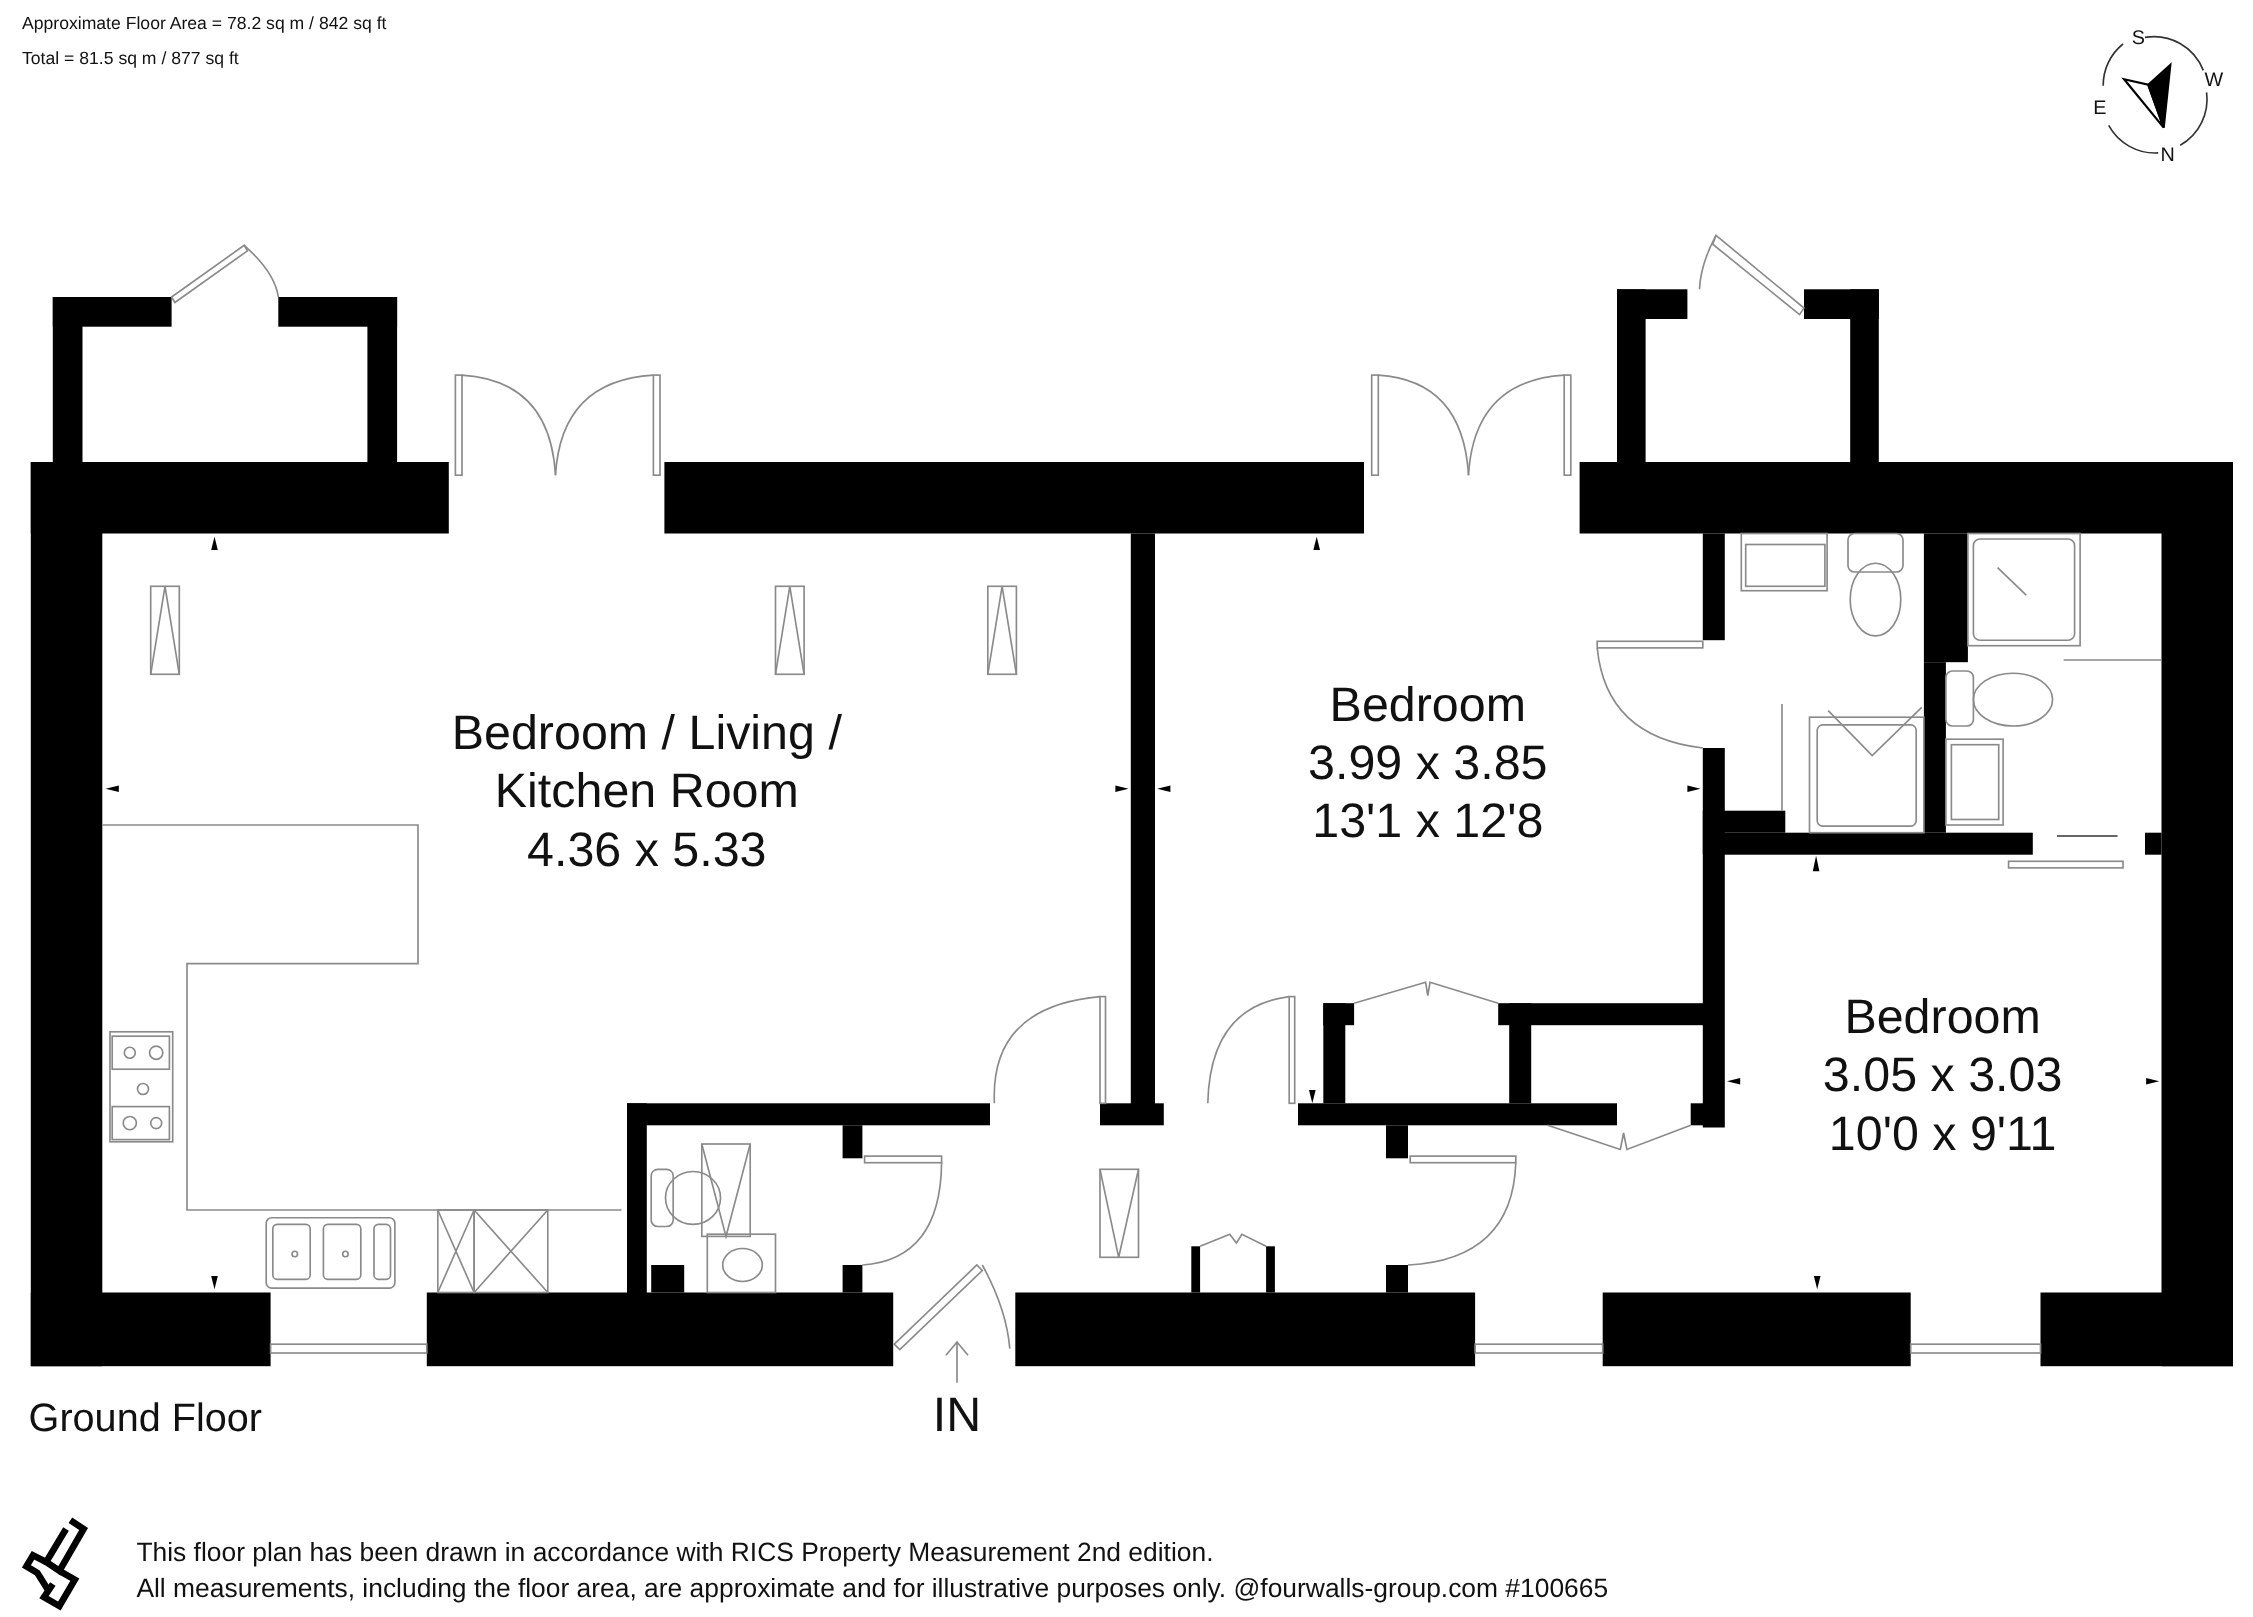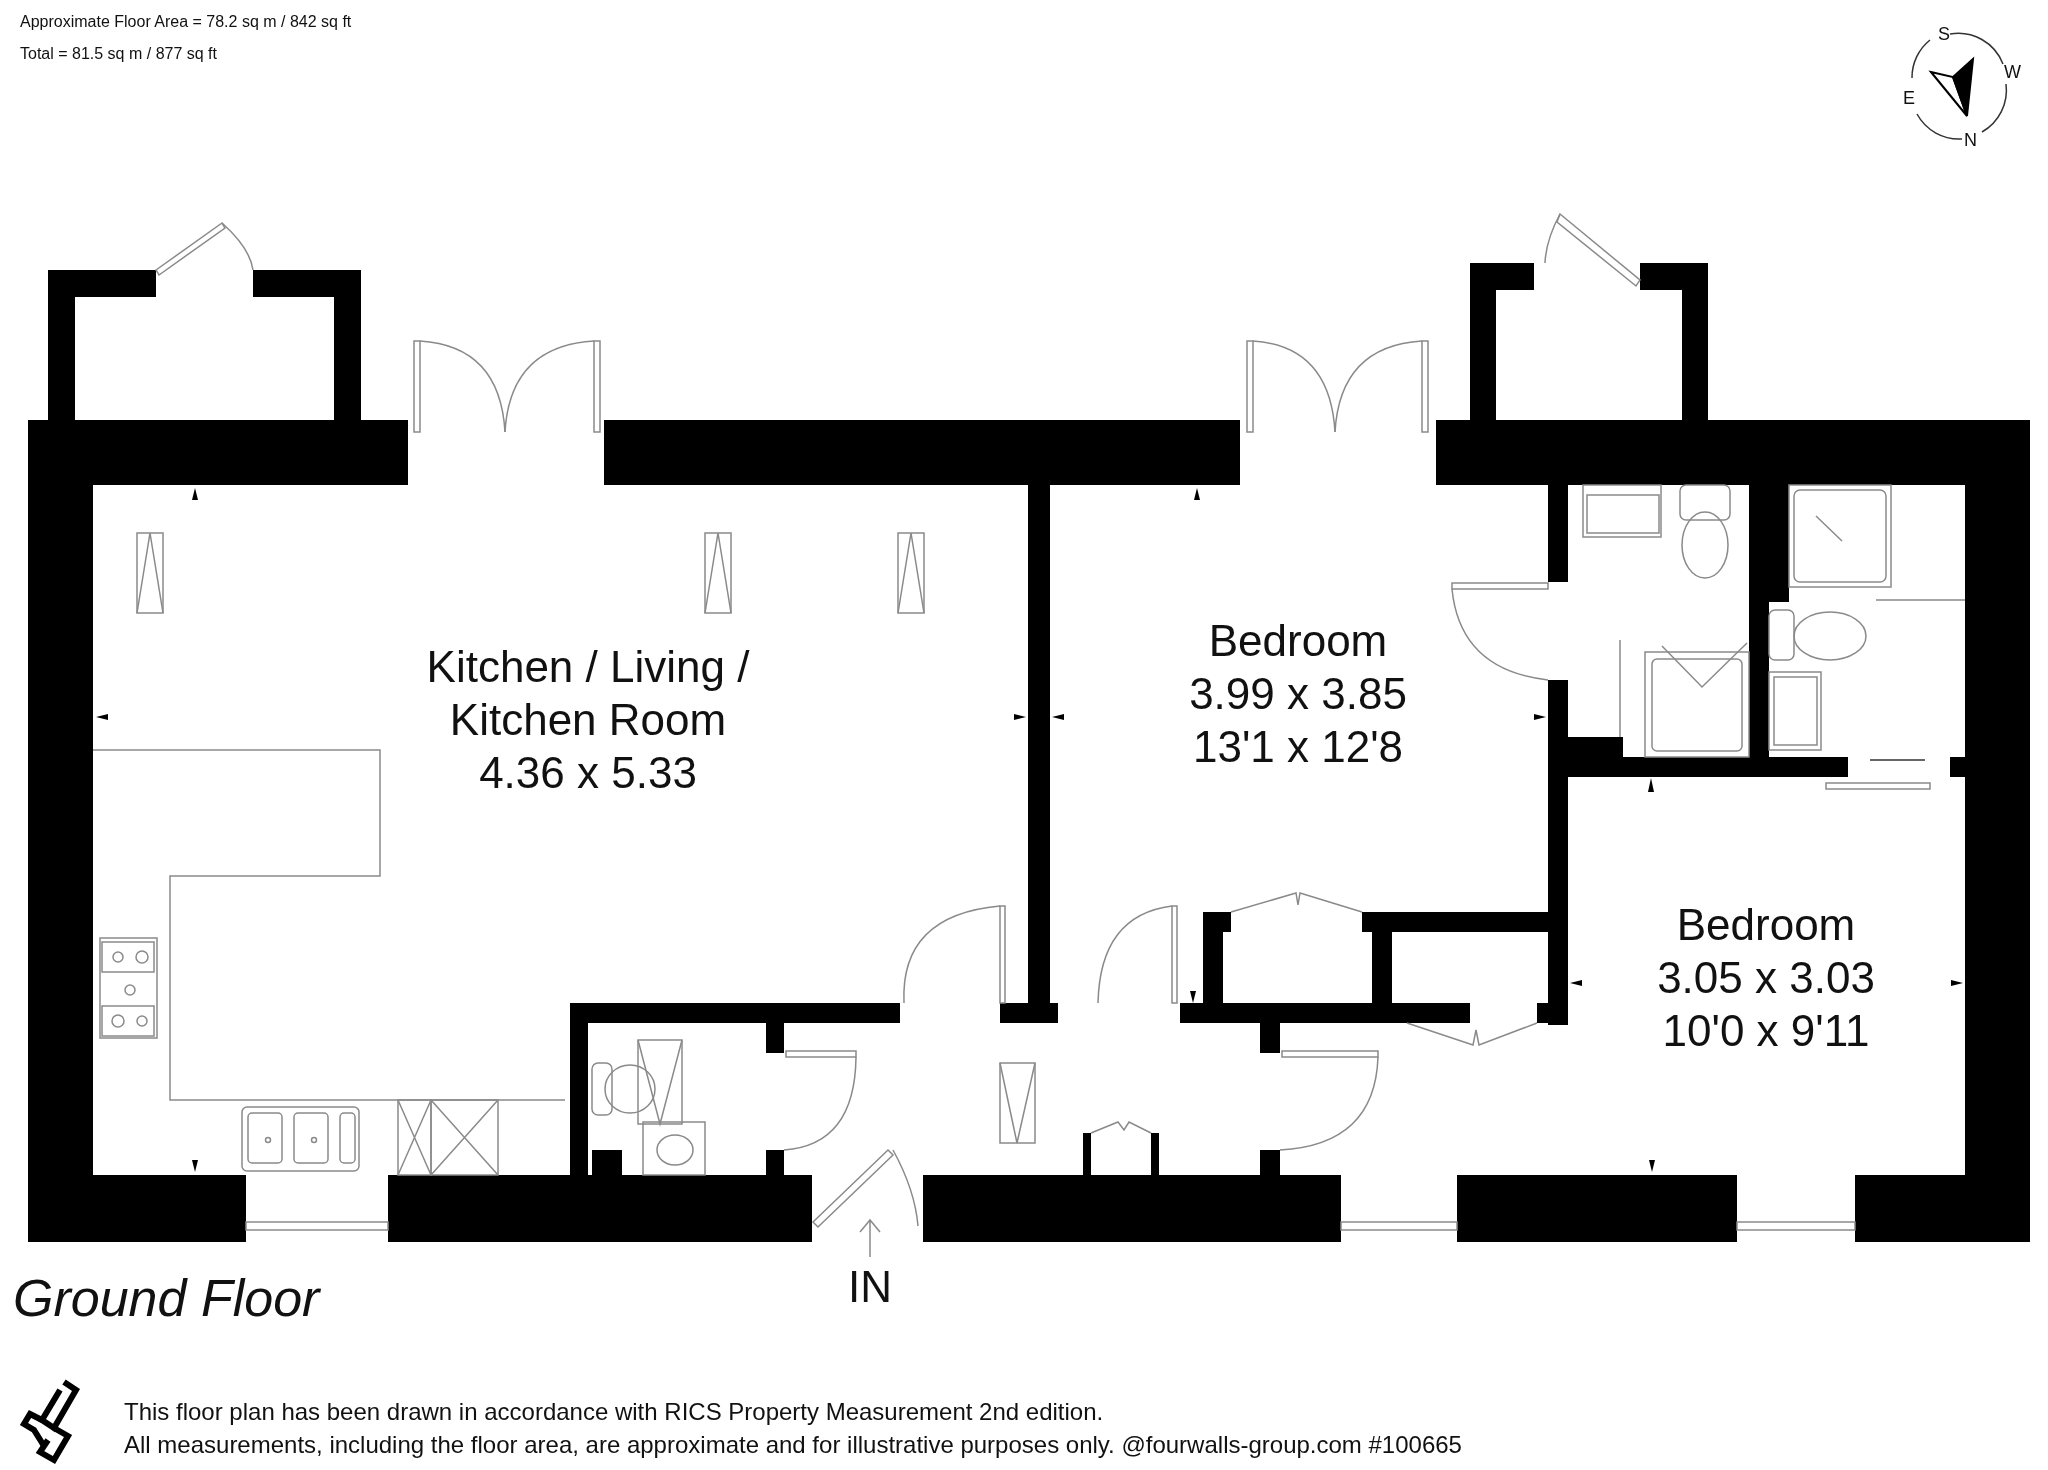--- a/index.html
+++ b/index.html
@@ -1,21 +1,21 @@
 <!DOCTYPE html>
 <html><head>
 <meta charset="utf-8">
 <style>
   html, body { margin: 0; padding: 0; background: #ffffff; }
   body { width: 2048px; height: 1470px; position: relative; overflow: hidden; font-family: "Liberation Sans", sans-serif; color: #111; }
   .area-lines { position: absolute; left: 20px; top: 6px; font-size: 16px; line-height: 32px; }
   .area-lines div { white-space: nowrap; }
   #plan { position: absolute; left: 0; top: 0; }
   .room-label { position: absolute; text-align: center; font-size: 44px; line-height: 53px; white-space: nowrap; transform: translateX(-50%); }
-  .floor-title { position: absolute; left: 13px; top: 1268px; font-size: 52px; font-style: italic; }
+  .floor-title { position: absolute; left: 26px; top: 1268px; font-size: 36px; }
   .entry-label { position: absolute; left: 848px; top: 1262px; font-size: 44px; }
   .compass-letter { position: absolute; font-size: 18px; }
   .footer { position: absolute; left: 124px; top: 1395px; font-size: 24px; line-height: 33px; }
   .logo { position: absolute; left: 14px; top: 1376px; width: 70px; height: 92px; }
 </style>
 </head>
 <body>
 
 <div class="area-lines">
   <div>Approximate Floor Area = 78.2 sq m / 842 sq ft</div>
@@ -219,21 +219,21 @@
     <polygon points="1026,717 1014,714 1014,720"></polygon>
     <polygon points="1052,717 1064,714 1064,720"></polygon>
     <polygon points="1546,717 1534,714 1534,720"></polygon>
     <polygon points="1570,983 1582,980 1582,986"></polygon>
     <polygon points="1963,983 1951,980 1951,986"></polygon>
     <polygon points="1193,1003 1190,991 1196,991"></polygon>
   </g>
 </svg>
 
 <div class="room-label" style="left:588px;top:640px;">
-  <div>Kitchen / Living /</div>
+  <div>Bedroom / Living /</div>
   <div>Kitchen Room</div>
   <div>4.36 x 5.33</div>
 </div>
 <div class="room-label" style="left:1298px;top:614px;">
   <div>Bedroom</div>
   <div>3.99 x 3.85</div>
   <div>13'1 x 12'8</div>
 </div>
 <div class="room-label" style="left:1766px;top:898px;">
   <div>Bedroom</div>

